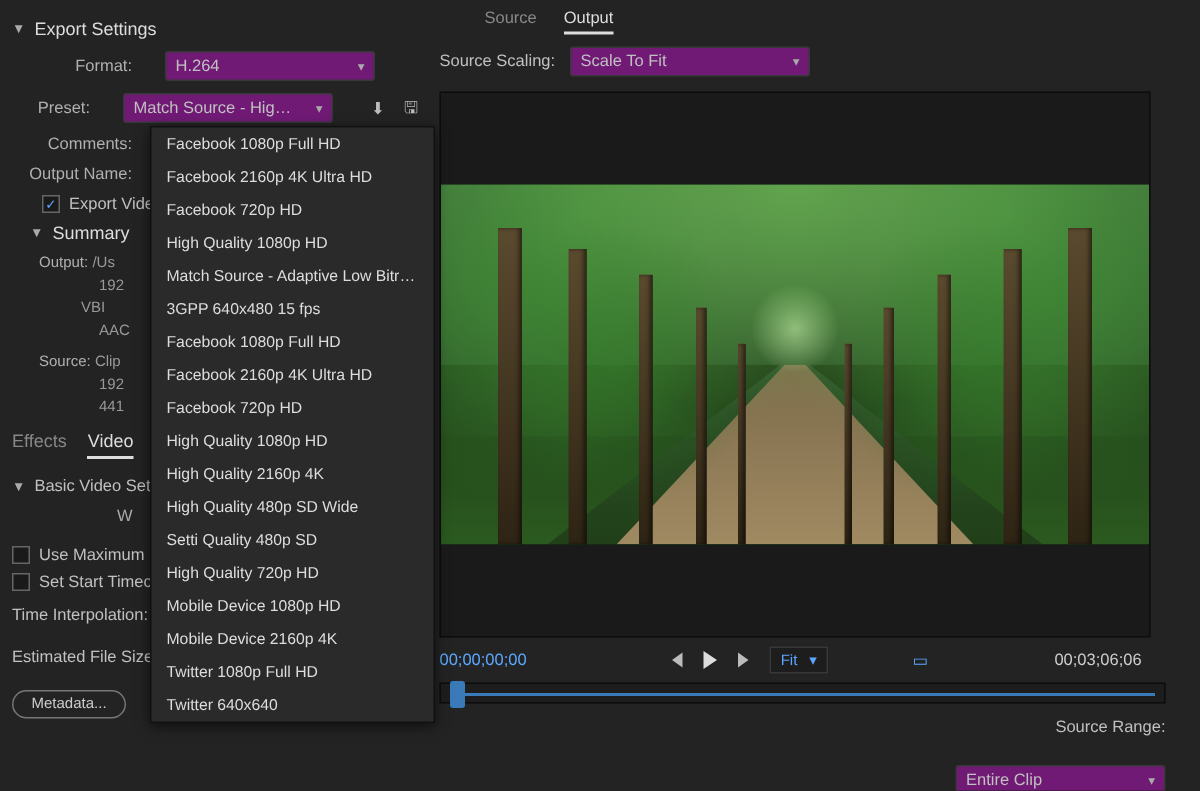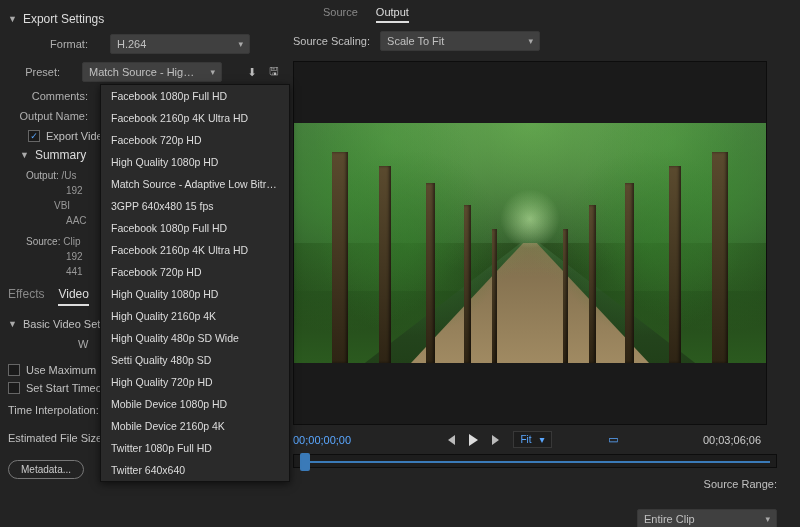--- a/index.html
+++ b/index.html
@@ -22,21 +22,21 @@
   }
   .chev { font-size: 9px; color: #aaa; }
   .form-row {
     display: flex; align-items: center; gap: 22px;
     margin: 8px 0;
   }
   .form-label {
     width: 80px; text-align: right; color: #b0b0b0;
   }
   .dropdown {
-    background: #404040; border: 1px solid #383838; border-radius: 2px;
+    background: #701a75; border: 1px solid #383838; border-radius: 2px;
     padding: 3px 6px; display: flex; align-items: center; justify-content: space-between;
     min-width: 140px; cursor: pointer;
   }
   .dropdown .dd-arrow { font-size: 9px; color: #aaa; }
   .checkbox-row { display: flex; align-items: center; gap: 6px; margin: 6px 0; }
   .cbx {
     width: 12px; height: 12px; border: 1px solid #666; background: #1a1a1a;
     display: inline-flex; align-items: center; justify-content: center; font-size: 9px;
   }
   .cbx.checked::after { content: "✓"; color: #5aa7ff; }

